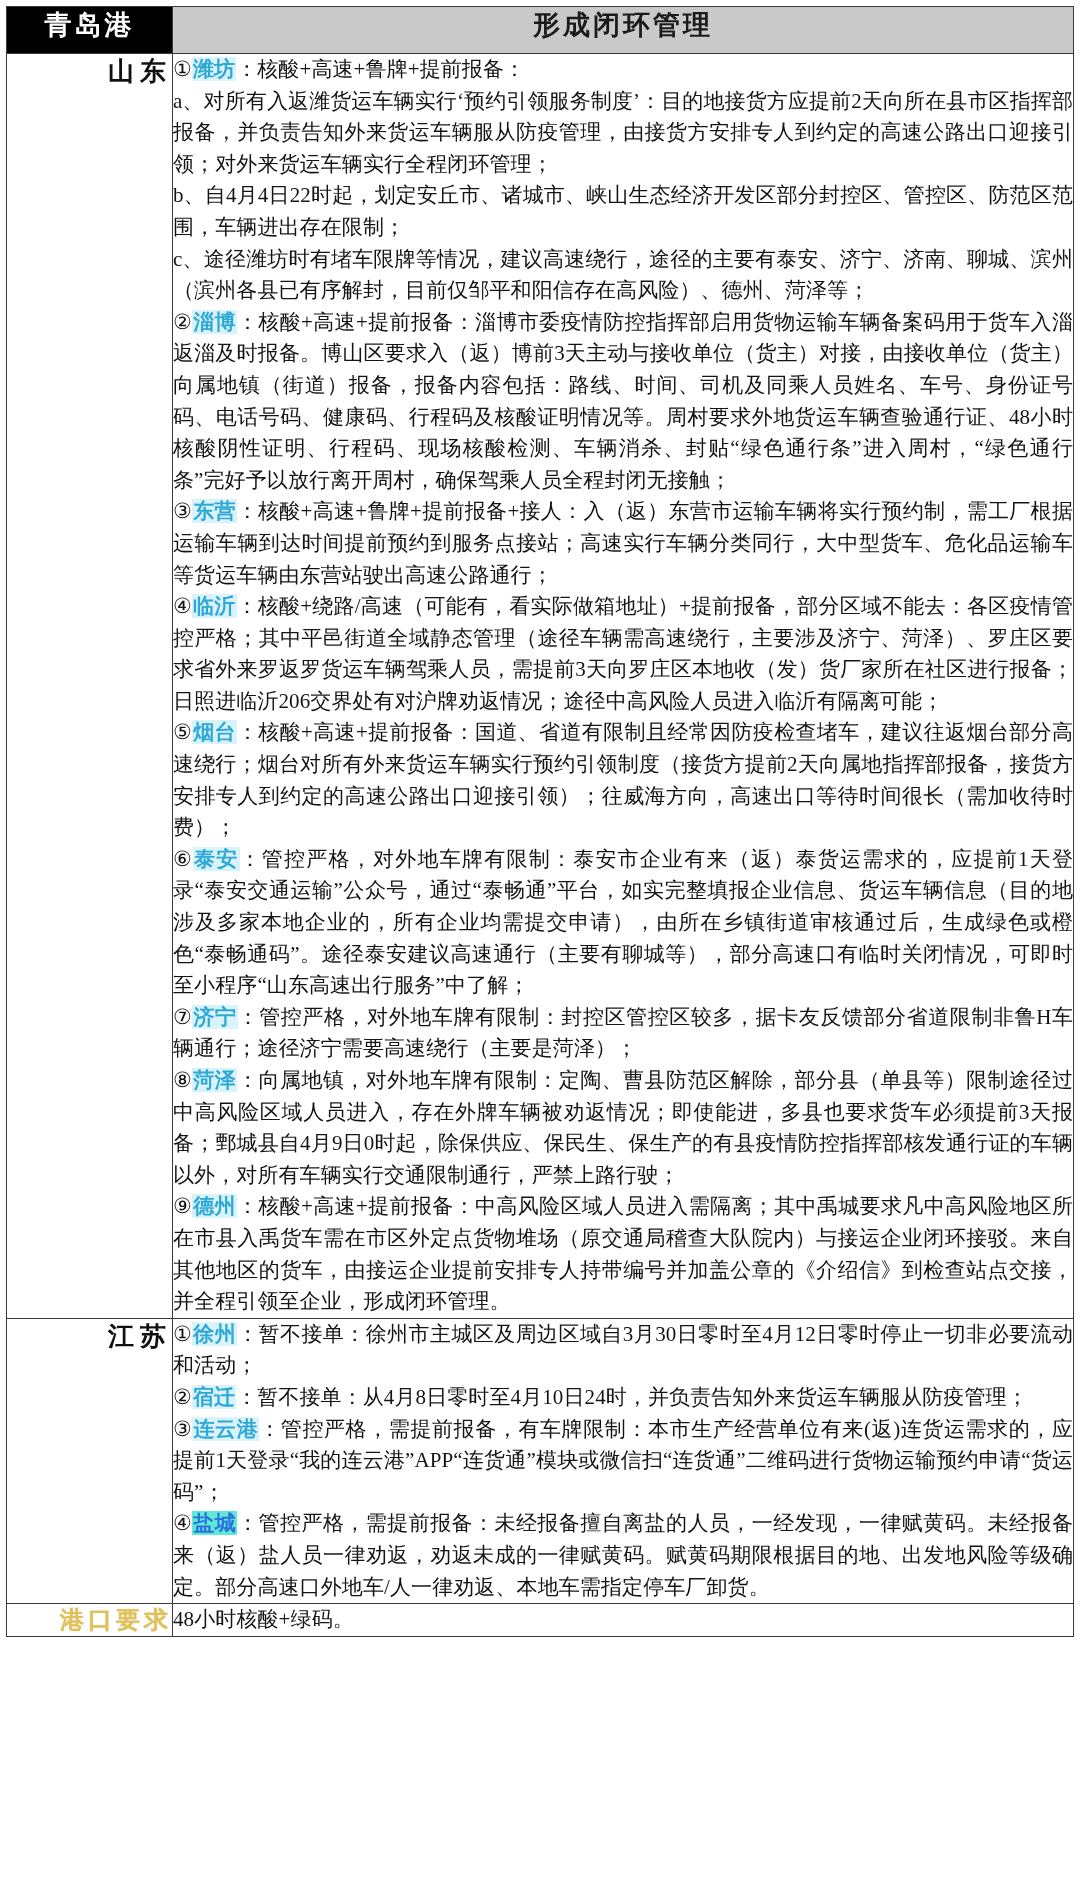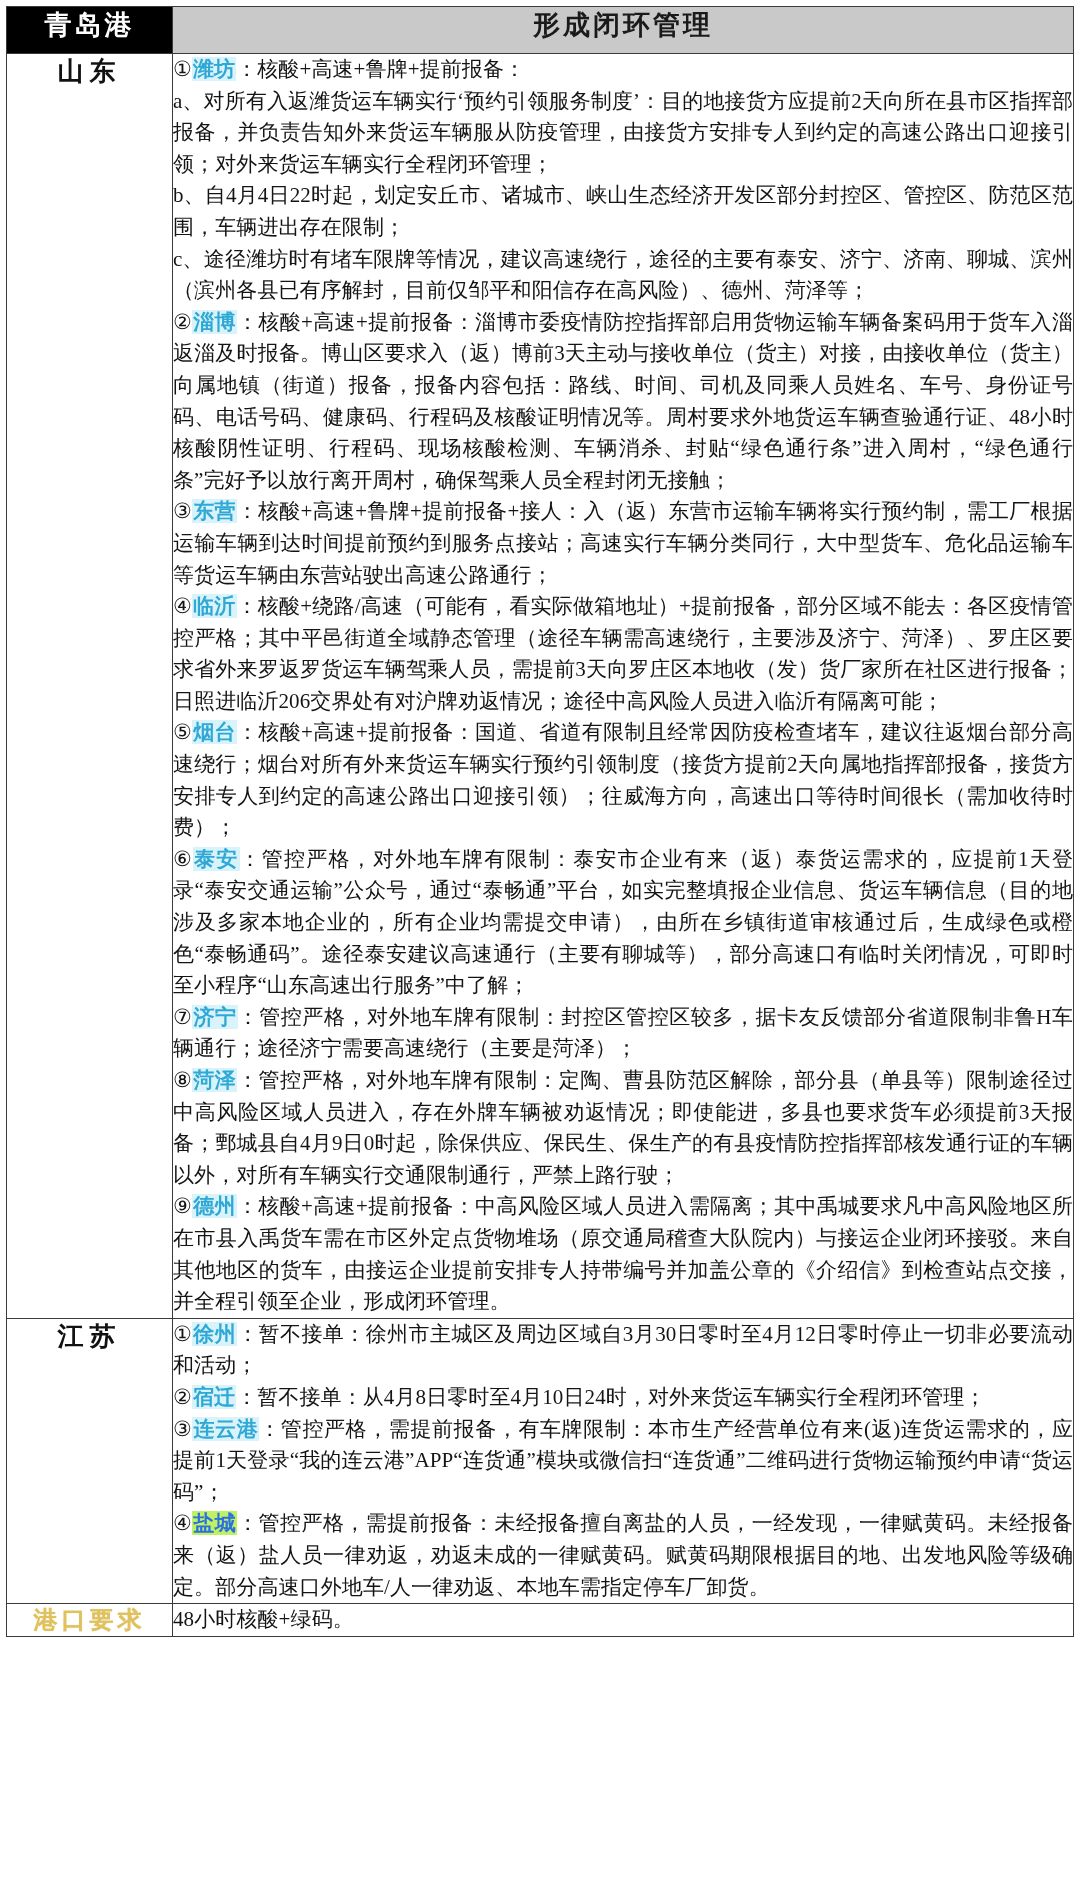--- a/index.html
+++ b/index.html
@@ -38,21 +38,21 @@
     text-align:center;
     vertical-align:middle;
     font-size:27px;
     font-weight:700;
     letter-spacing:3px;
     height:46px;
   }
   
   .prov{
     width:166px;
-    text-align:center;
+    text-align:right;
     vertical-align:middle;
     font-size:26px;
     font-weight:700;
     letter-spacing:6px;
     color:#111;
   }
   .prov-port{
     color:#e0c15a;
     font-weight:700;
     font-size:24px;
@@ -71,21 +71,21 @@
   }
   .body-cell p{margin:0;}
   .city{
     color:#2fa8d6;
     background:#d9f3fb;
     font-weight:700;
     padding:0 1px;
   }
   .city-blue{
     color:#2b6fe0;
-    background:#bef264;
+    background:#5eead4;
     font-weight:700;
     padding:0 1px;
   }
   .num{font-weight:400;}
 </style>
 </head>
 <body>
 
 <div class="sheet">
   <table class="doc">
@@ -106,29 +106,29 @@
             <p><span class="num">①</span><span class="city">潍坊</span><span>：核酸+高速+鲁牌+提前报备：</span></p>
             <p><span>a、对所有入返潍货运车辆实行‘预约引领服务制度’：目的地接货方应提前2天向所在县市区指挥部报备，并负责告知外来货运车辆服从防疫管理，由接货方安排专人到约定的高速公路出口迎接引领；对外来货运车辆实行全程闭环管理；</span></p>
             <p><span>b、自4月4日22时起，划定安丘市、诸城市、峡山生态经济开发区部分封控区、管控区、防范区范围，车辆进出存在限制；</span></p>
             <p><span>c、途径潍坊时有堵车限牌等情况，建议高速绕行，途径的主要有泰安、济宁、济南、聊城、滨州（滨州各县已有序解封，目前仅邹平和阳信存在高风险）、德州、菏泽等；</span></p>
             <p><span class="num">②</span><span class="city">淄博</span><span>：核酸+高速+提前报备：淄博市委疫情防控指挥部启用货物运输车辆备案码用于货车入淄返淄及时报备。博山区要求入（返）博前3天主动与接收单位（货主）对接，由接收单位（货主）向属地镇（街道）报备，报备内容包括：路线、时间、司机及同乘人员姓名、车号、身份证号码、电话号码、健康码、行程码及核酸证明情况等。周村要求外地货运车辆查验通行证、48小时核酸阴性证明、行程码、现场核酸检测、车辆消杀、封贴“绿色通行条”进入周村，“绿色通行条”完好予以放行离开周村，确保驾乘人员全程封闭无接触；</span></p>
             <p><span class="num">③</span><span class="city">东营</span><span>：核酸+高速+鲁牌+提前报备+接人：入（返）东营市运输车辆将实行预约制，需工厂根据运输车辆到达时间提前预约到服务点接站；高速实行车辆分类同行，大中型货车、危化品运输车等货运车辆由东营站驶出高速公路通行；</span></p>
             <p><span class="num">④</span><span class="city">临沂</span><span>：核酸+绕路/高速（可能有，看实际做箱地址）+提前报备，部分区域不能去：各区疫情管控严格；其中平邑街道全域静态管理（途径车辆需高速绕行，主要涉及济宁、菏泽）、罗庄区要求省外来罗返罗货运车辆驾乘人员，需提前3天向罗庄区本地收（发）货厂家所在社区进行报备；日照进临沂206交界处有对沪牌劝返情况；途径中高风险人员进入临沂有隔离可能；</span></p>
             <p><span class="num">⑤</span><span class="city">烟台</span><span>：核酸+高速+提前报备：国道、省道有限制且经常因防疫检查堵车，建议往返烟台部分高速绕行；烟台对所有外来货运车辆实行预约引领制度（接货方提前2天向属地指挥部报备，接货方安排专人到约定的高速公路出口迎接引领）；往威海方向，高速出口等待时间很长（需加收待时费）；</span></p>
             <p><span class="num">⑥</span><span class="city">泰安</span><span>：管控严格，对外地车牌有限制：泰安市企业有来（返）泰货运需求的，应提前1天登录“泰安交通运输”公众号，通过“泰畅通”平台，如实完整填报企业信息、货运车辆信息（目的地涉及多家本地企业的，所有企业均需提交申请），由所在乡镇街道审核通过后，生成绿色或橙色“泰畅通码”。途径泰安建议高速通行（主要有聊城等），部分高速口有临时关闭情况，可即时至小程序“山东高速出行服务”中了解；</span></p>
             <p><span class="num">⑦</span><span class="city">济宁</span><span>：管控严格，对外地车牌有限制：封控区管控区较多，据卡友反馈部分省道限制非鲁H车辆通行；途径济宁需要高速绕行（主要是菏泽）；</span></p>
-            <p><span class="num">⑧</span><span class="city">菏泽</span><span>：管控严格，对外地车牌有限制：定陶、曹县防范区解除，部分县（单县等）限制途径过中高风险区域人员进入，存在外牌车辆被劝返情况；即使能进，多县也要求货车必须提前3天报备；鄄城县自4月9日0时起，除保供应、保民生、保生产的有县疫情防控指挥部核发通行证的车辆以外，对所有车辆实行交通限制通行，严禁上路行驶；</span></p>
+            <p><span class="num">⑧</span><span class="city">菏泽</span><span>：向属地镇，对外地车牌有限制：定陶、曹县防范区解除，部分县（单县等）限制途径过中高风险区域人员进入，存在外牌车辆被劝返情况；即使能进，多县也要求货车必须提前3天报备；鄄城县自4月9日0时起，除保供应、保民生、保生产的有县疫情防控指挥部核发通行证的车辆以外，对所有车辆实行交通限制通行，严禁上路行驶；</span></p>
             <p><span class="num">⑨</span><span class="city">德州</span><span>：核酸+高速+提前报备：中高风险区域人员进入需隔离；其中禹城要求凡中高风险地区所在市县入禹货车需在市区外定点货物堆场（原交通局稽查大队院内）与接运企业闭环接驳。来自其他地区的货车，由接运企业提前安排专人持带编号并加盖公章的《介绍信》到检查站点交接，并全程引领至企业，形成闭环管理。</span></p>
           </td>
         </tr>
         <tr>
           <td class="prov">江苏</td>
           <td class="body-cell">
             <p><span class="num">①</span><span class="city">徐州</span><span>：暂不接单：徐州市主城区及周边区域自3月30日零时至4月12日零时停止一切非必要流动和活动；</span></p>
-            <p><span class="num">②</span><span class="city">宿迁</span><span>：暂不接单：从4月8日零时至4月10日24时，对外来货运车辆实行全程闭环管理；</span></p>
+            <p><span class="num">②</span><span class="city">宿迁</span><span>：暂不接单：从4月8日零时至4月10日24时，并负责告知外来货运车辆服从防疫管理；</span></p>
             <p><span class="num">③</span><span class="city">连云港</span><span>：管控严格，需提前报备，有车牌限制：本市生产经营单位有来(返)连货运需求的，应提前1天登录“我的连云港”APP“连货通”模块或微信扫“连货通”二维码进行货物运输预约申请“货运码”；</span></p>
             <p><span class="num">④</span><span class="city-blue">盐城</span><span>：管控严格，需提前报备：未经报备擅自离盐的人员，一经发现，一律赋黄码。未经报备来（返）盐人员一律劝返，劝返未成的一律赋黄码。赋黄码期限根据目的地、出发地风险等级确定。部分高速口外地车/人一律劝返、本地车需指定停车厂卸货。</span></p>
           </td>
         </tr>
         <tr>
           <td class="prov prov-port">港口要求</td>
           <td class="body-cell">
             <p><span>48小时核酸+绿码。</span></p>
           </td>
         </tr>

